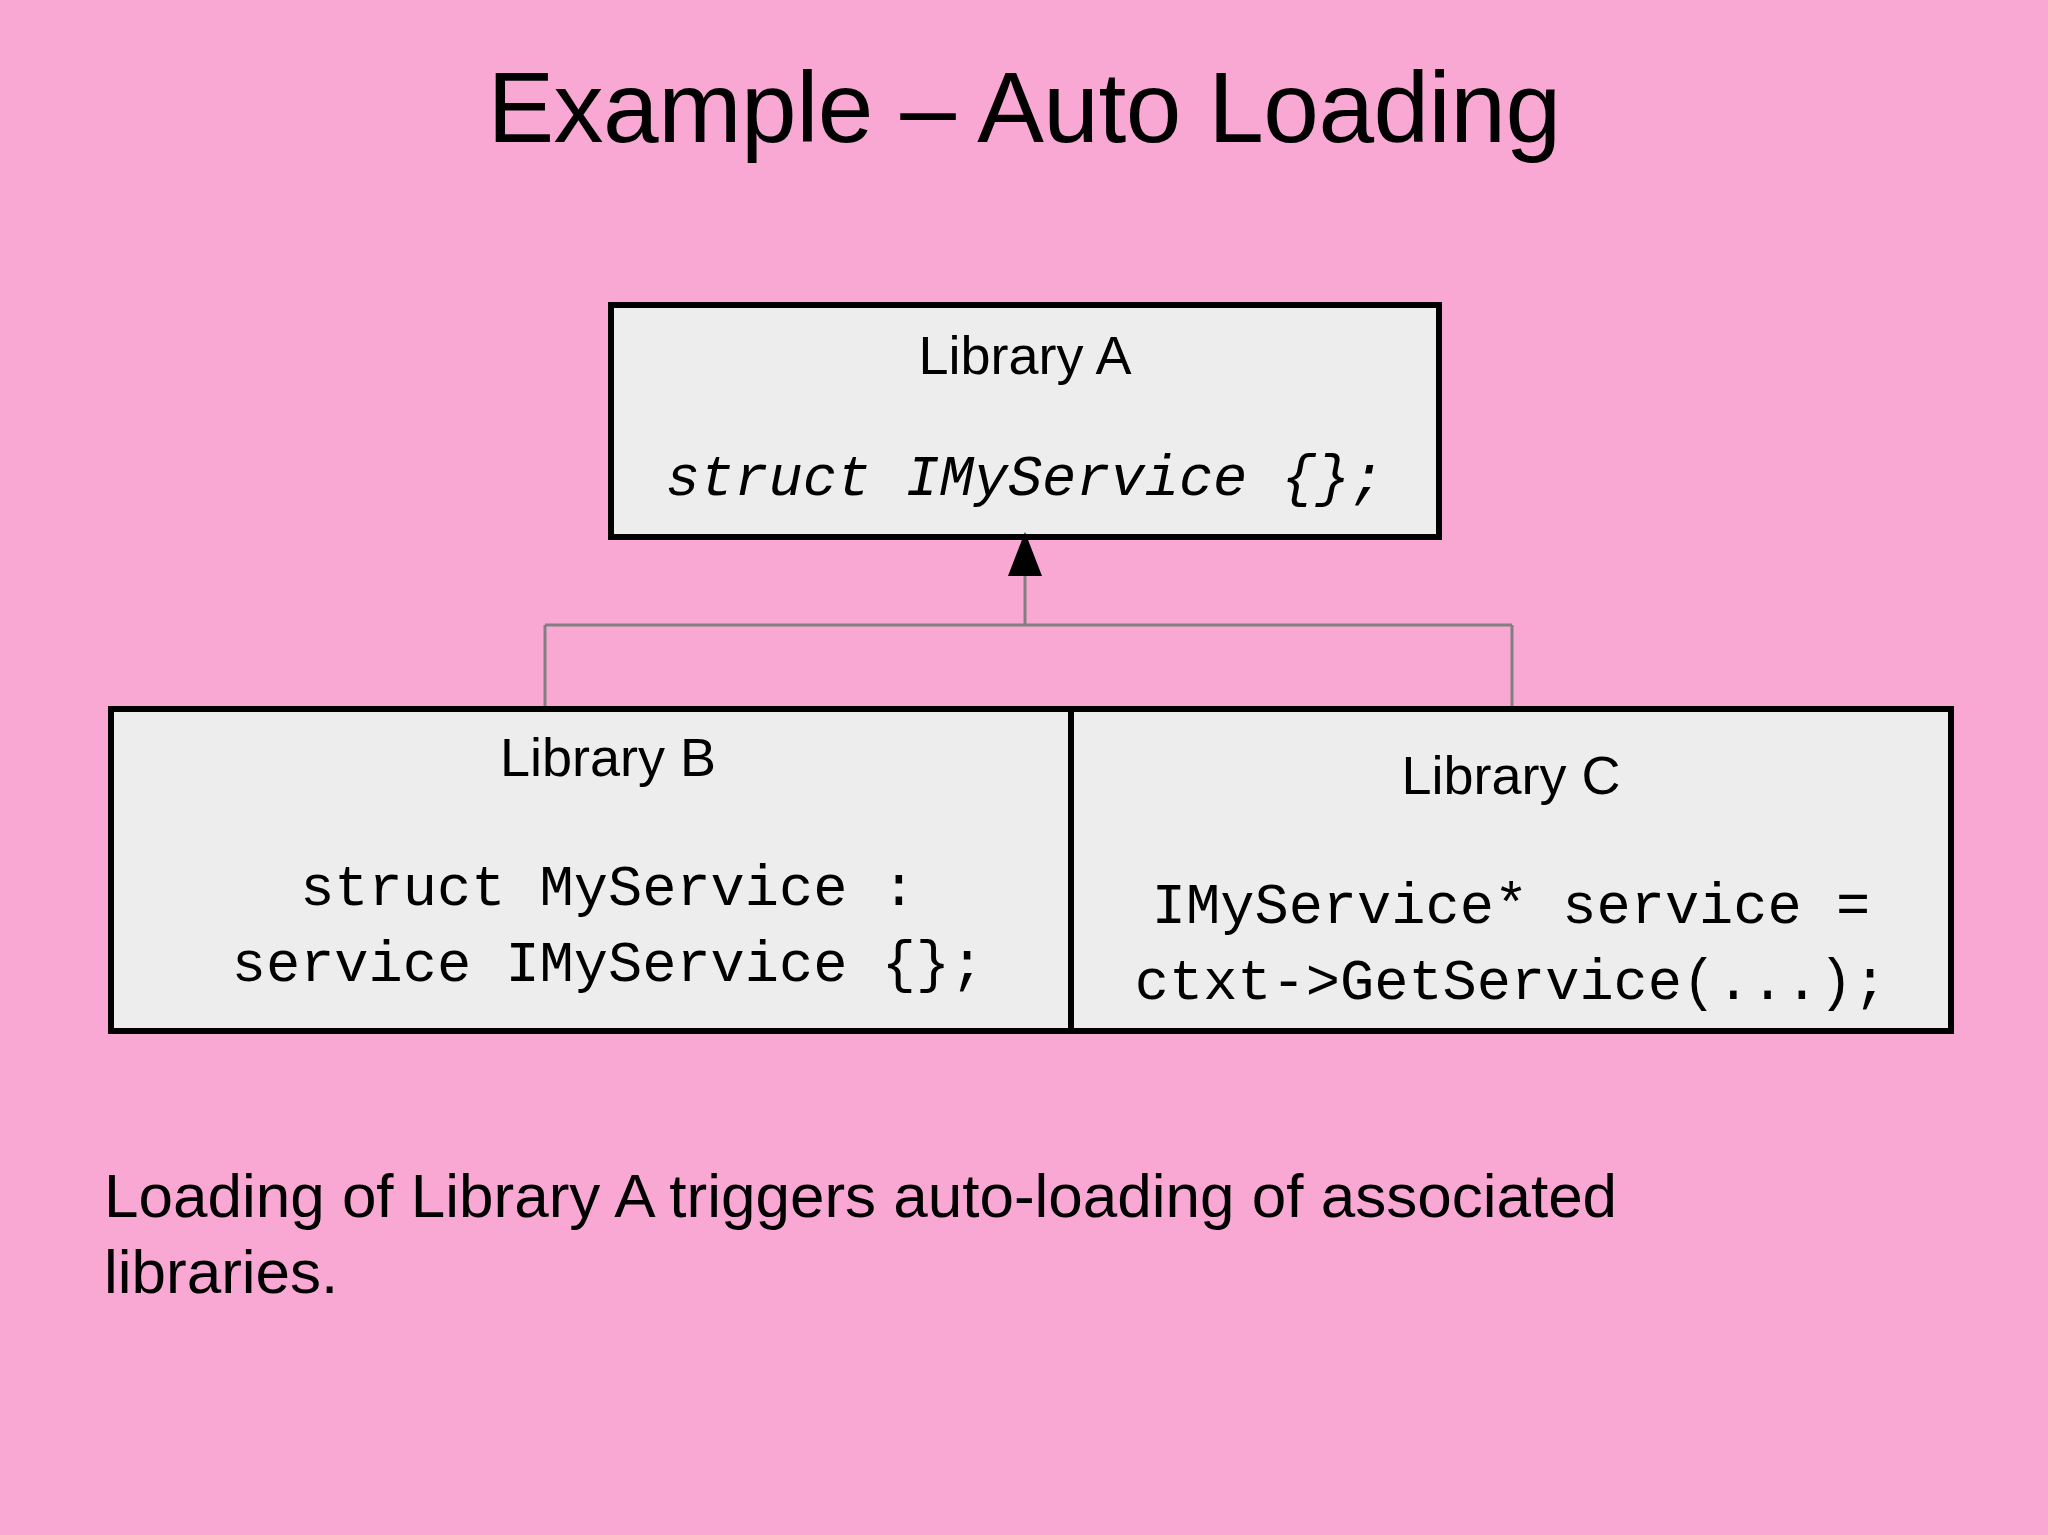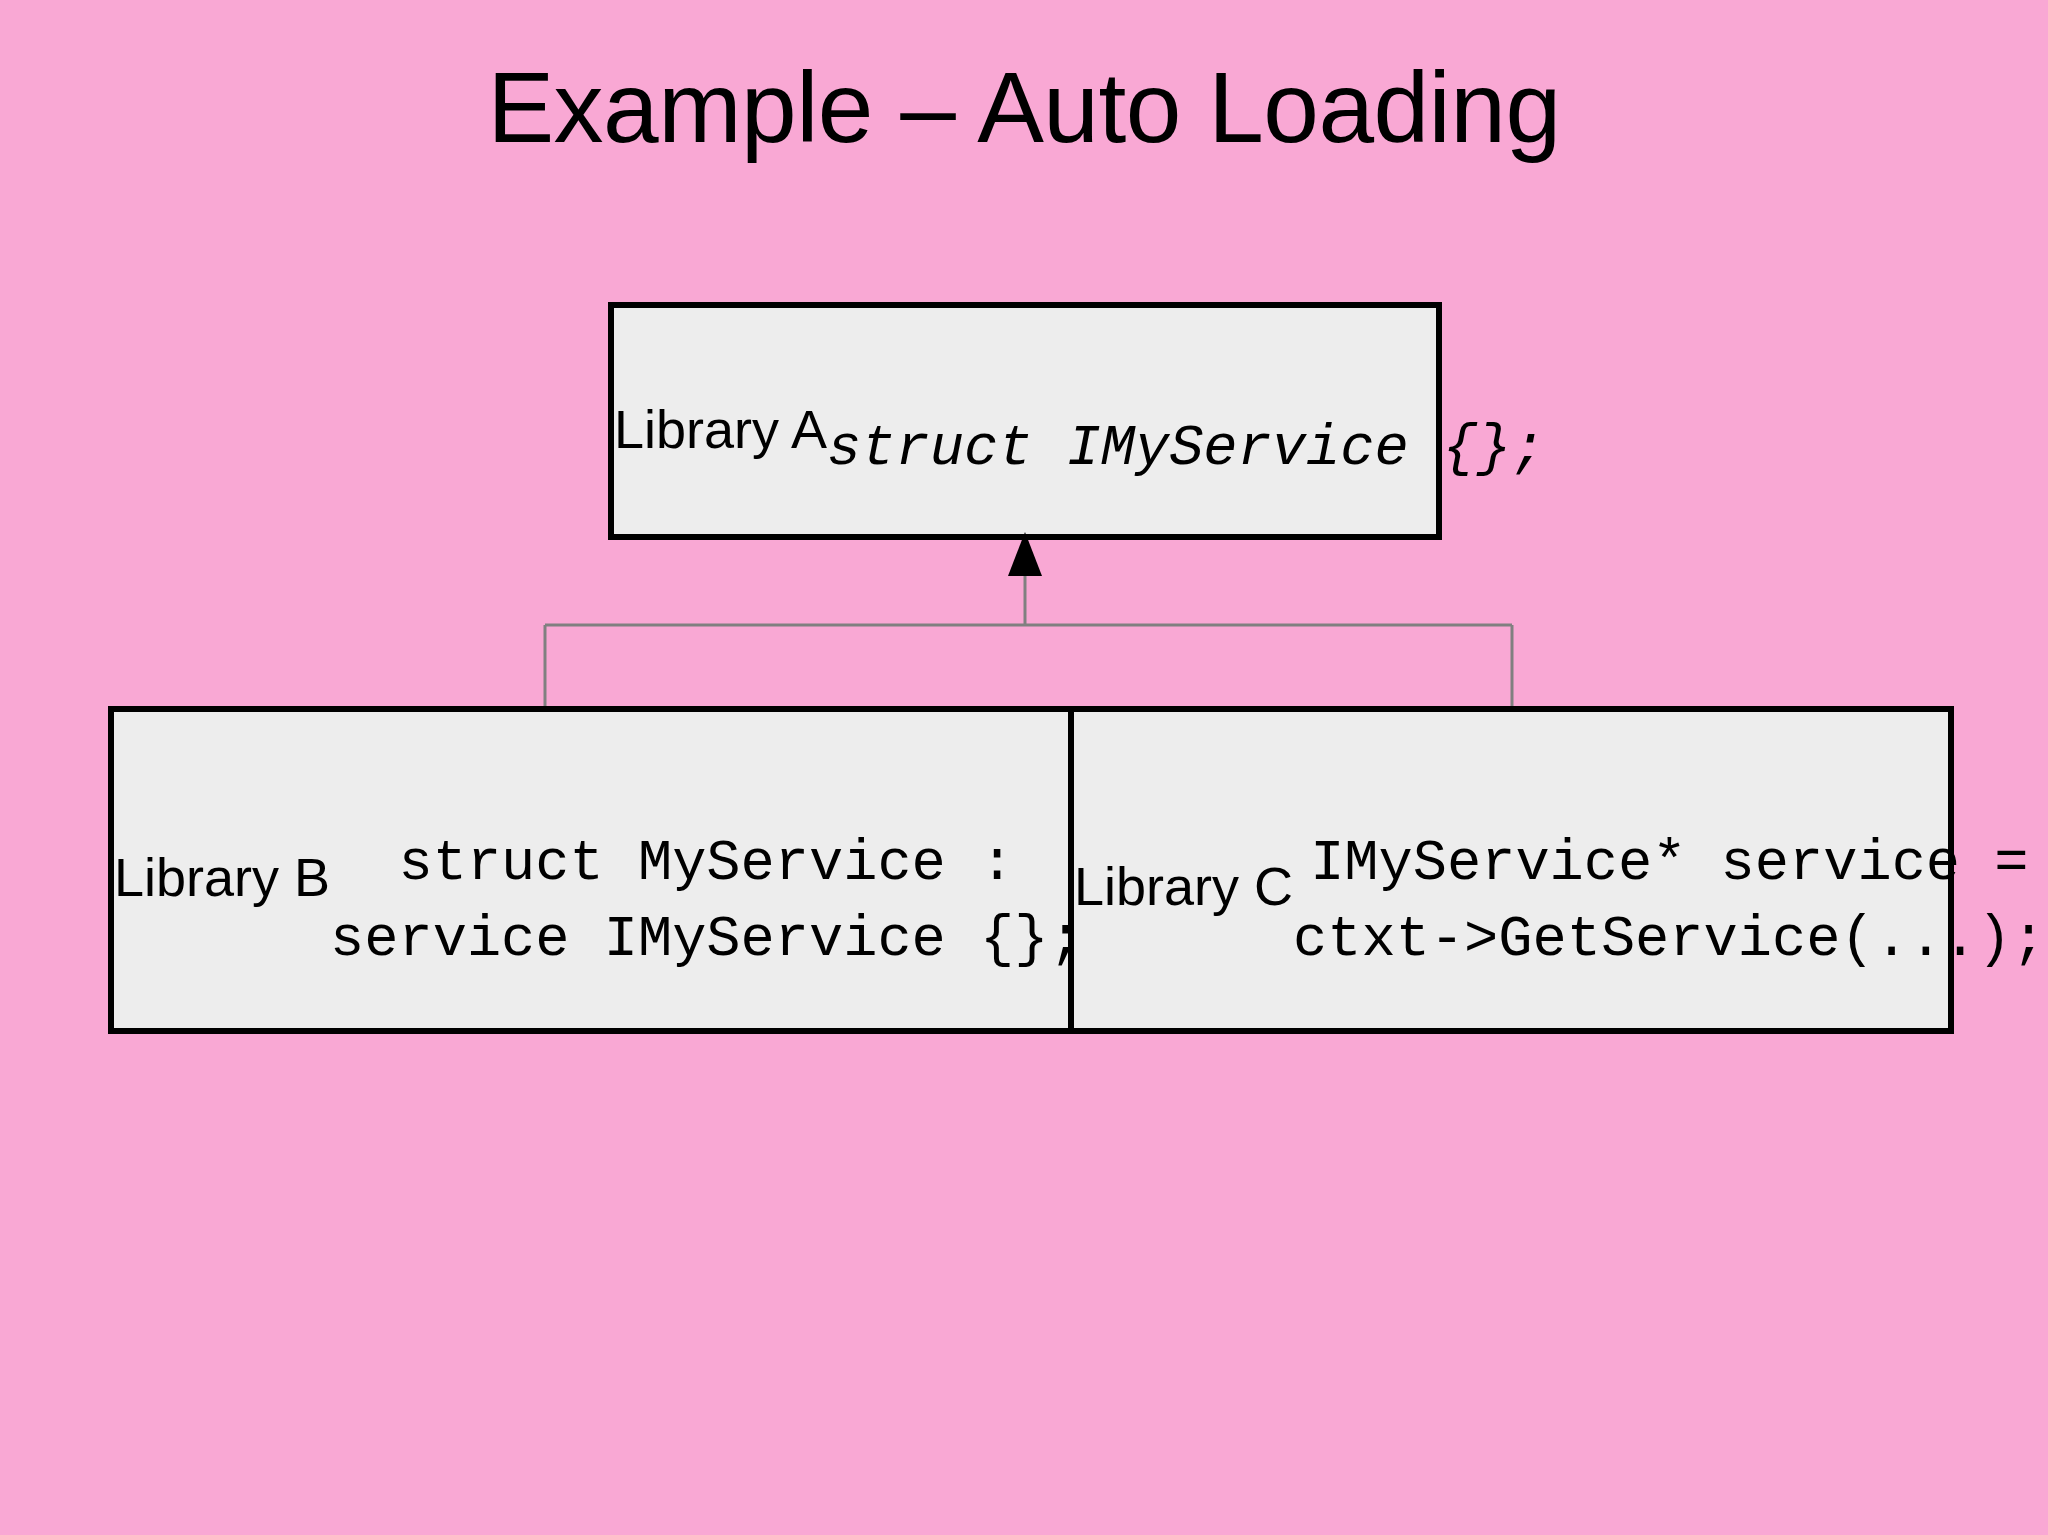--- a/index.html
+++ b/index.html
@@ -47,21 +47,21 @@
     width: 2048px;
     height: 1535px;
   }
 
   .lib-box {
     position: absolute;
     box-sizing: border-box;
     background: #ededed;
     border: 6px solid #000000;
     display: flex;
-    flex-direction: row;
+    flex-direction: column;
     align-items: center;
   }
 
   .lib-title {
     font-family: "Liberation Sans", sans-serif;
     font-size: 54px;
     line-height: 62px;
     font-weight: 400;
     color: #000000;
     white-space: nowrap;
@@ -180,20 +180,21 @@
     <div class="lib-box" id="box-library-c">
       <div class="lib-title">Library C</div>
       <div class="lib-code-block">
         <div class="lib-code">IMyService* service =</div>
         <div class="lib-code">ctxt-&gt;GetService(...);</div>
       </div>
     </div>
 
   </div>
 
+  <div class="body-text">Loading of Library A triggers auto-loading of associated libraries.</div>
 
   <div class="footer">
 
     
 
     
 
     
 
   </div>

